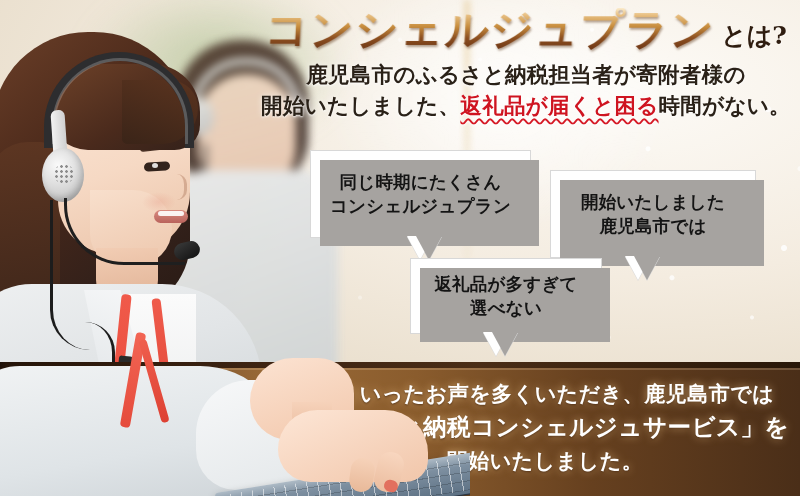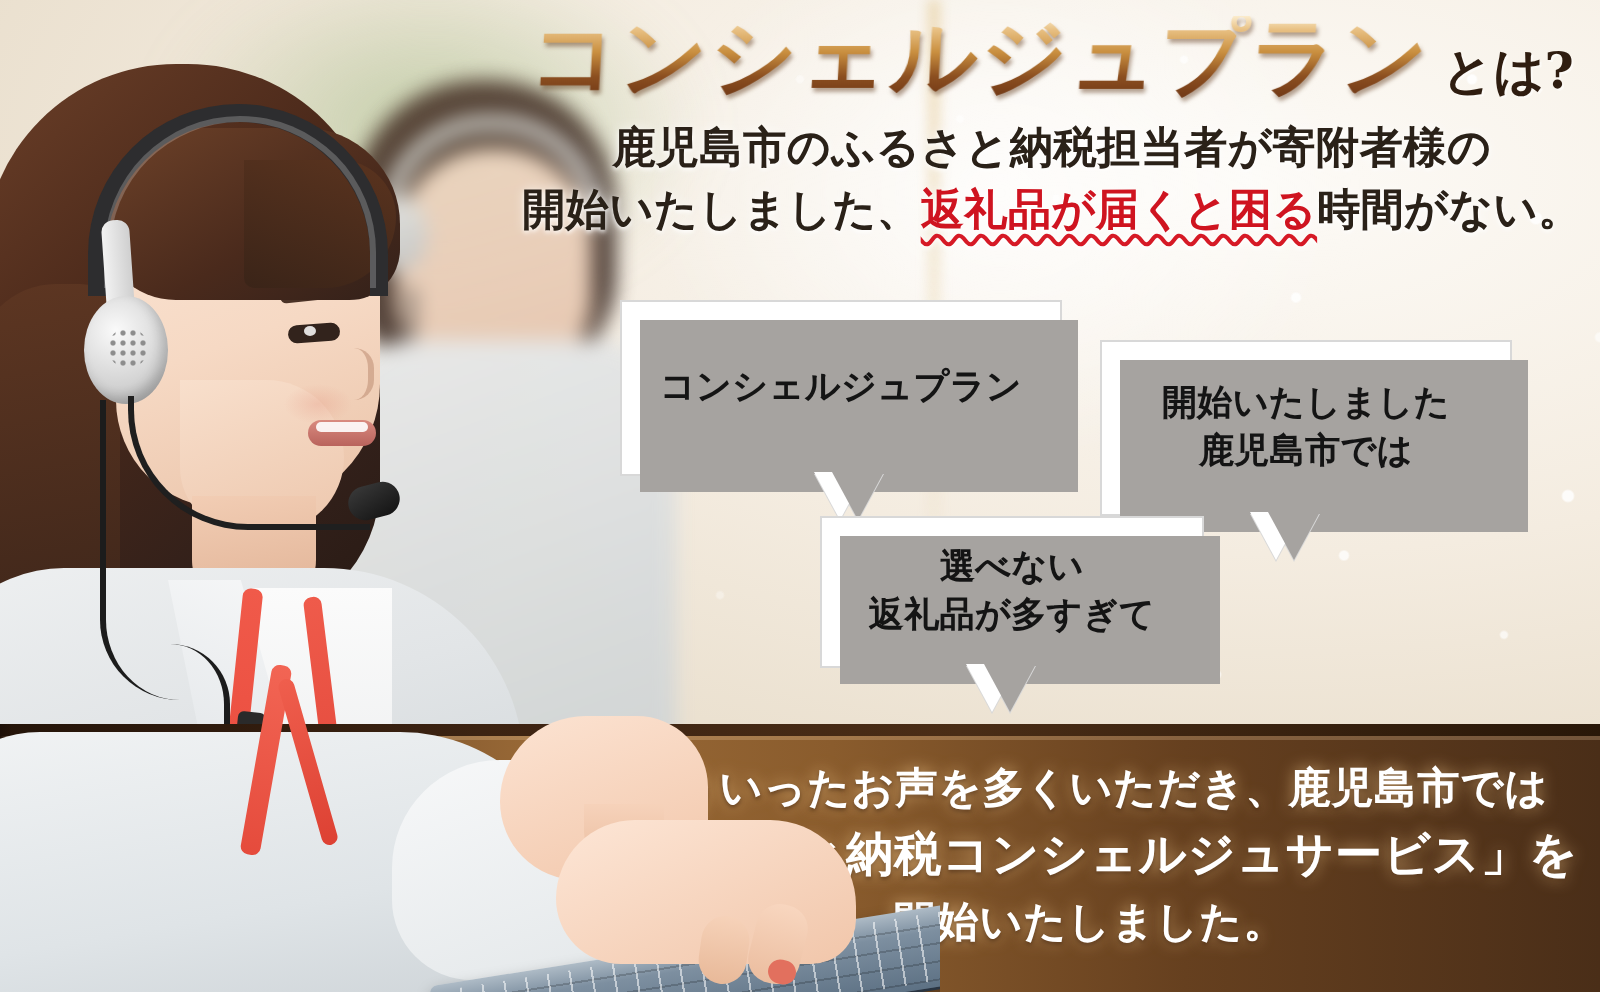--- a/index.html
+++ b/index.html
@@ -317,37 +317,38 @@
       <span class="title-suffix">とは?</span>
     </div>
     <div class="sub">
       <div>鹿児島市のふるさと納税担当者が寄附者様の</div>
       <div><span>開始いたしました、</span><span class="hl">返礼品が届くと困る</span><span>時間がない。</span></div>
     </div>
   </div>
 
   <div class="bubble" id="bubble-1">
     <div class="bt">
+      <div>同じ時期にたくさん</div>
       <div>コンシェルジュプラン</div>
     </div>
     <span class="tail"></span>
   </div>
 
   <div class="bubble" id="bubble-2">
     <div class="bt">
       <div>開始いたしました</div>
       <div>鹿児島市では</div>
     </div>
     <span class="tail"></span>
   </div>
 
   <div class="bubble" id="bubble-3">
     <div class="bt">
+      <div>返礼品が多すぎて</div>
       <div>選べない</div>
-      <div>返礼品が多すぎて</div>
     </div>
     <span class="tail"></span>
   </div>
 
   <div class="banner">
     <div class="banner-top"></div>
     <div class="banner-hair"></div>
     <div class="mask-left"></div>
     <div class="banner-text">
       <div>そういったお声を多くいただき、鹿児島市では</div>

